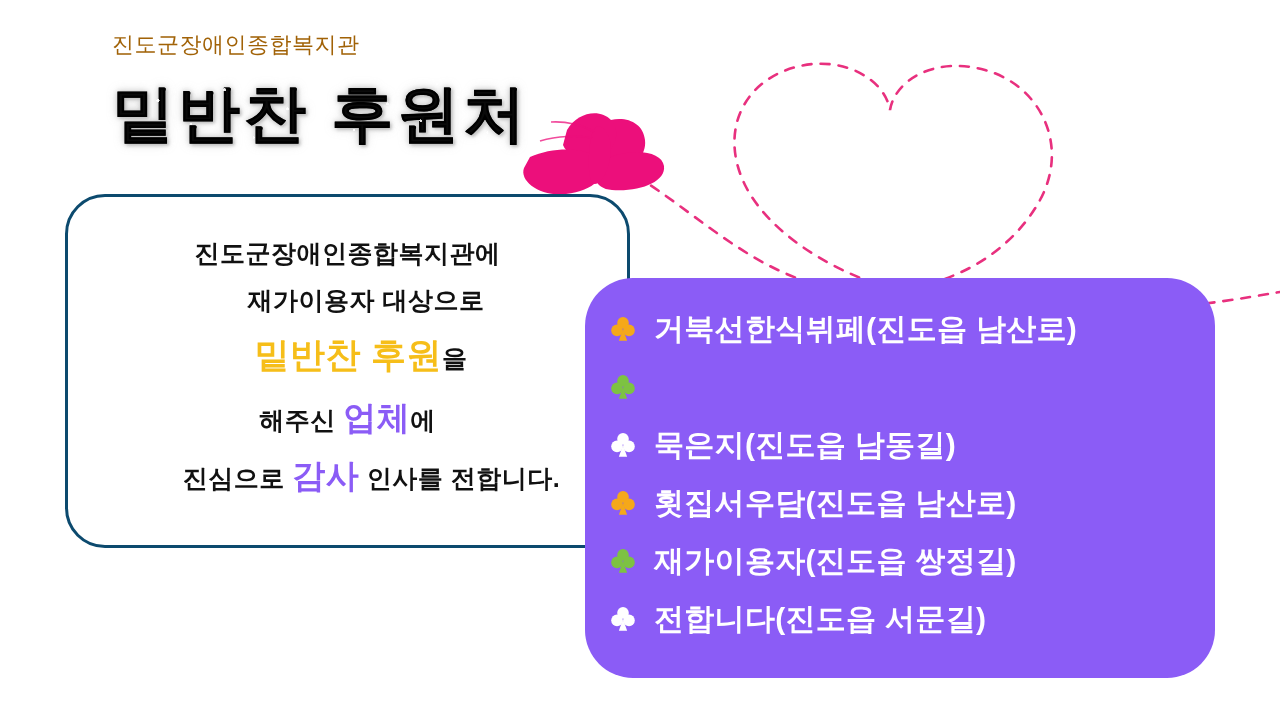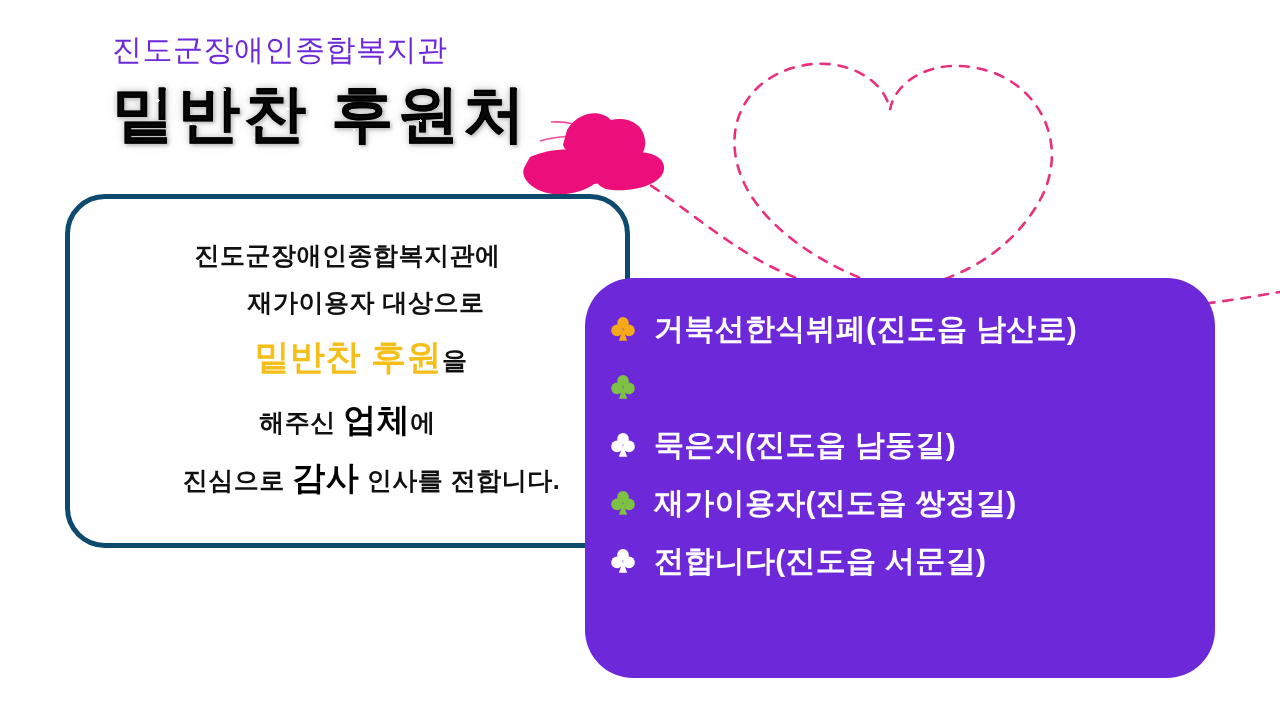--- a/index.html
+++ b/index.html
@@ -16,23 +16,23 @@
     height: 720px;
     background: #ffffff;
     overflow: hidden;
   }
 
   
   .org-name {
     position: absolute;
     left: 112px;
     top: 30px;
-    font-size: 30px;
+    font-size: 22px;
     font-weight: 400;
-    color: #6d28d9;
+    color: #a16207;
     letter-spacing: 0.5px;
     white-space: nowrap;
   }
 
   .main-title {
     position: absolute;
     left: 112px;
     top: 72px;
     font-size: 62px;
     font-weight: 700;
@@ -77,59 +77,59 @@
   }
 
   
   .message-box {
     position: absolute;
     left: 65px;
     top: 194px;
     width: 565px;
     height: 354px;
     box-sizing: border-box;
-    border: 5px solid #0c4a6e;
+    border: 3px solid #0c4a6e;
     border-radius: 40px;
     background: #ffffff;
   }
   .message-lines {
     position: absolute;
     left: 0; right: 0; top: 44px;
     text-align: center;
   }
   .msg-line {
     font-weight: 700;
     color: #111111;
     letter-spacing: 0.5px;
     line-height: 1;
   }
   .msg-line.l1 { font-size: 25px; margin-bottom: 22px; }
   .msg-line.l2 { font-size: 25px; margin-bottom: 24px; padding-left: 37px; }
   .msg-line.l3 { font-size: 25px; margin-bottom: 29px; padding-left: 27px; }
   .msg-line.l4 { font-size: 25px; margin-bottom: 25px; }
   .msg-line.l5 { font-size: 25px; padding-left: 48px; }
   .hl {
-    color: #000000;
+    color: #8b5cf6;
     font-size: 33px;
     font-weight: 700;
   }
   .hl-big {
     color: #F6BE19;
     font-size: 35px;
     font-weight: 700;
   }
 
   
   .sponsor-panel {
     position: absolute;
     left: 585px;
     top: 278px;
     width: 630px;
     height: 400px;
-    background: #6d28d9;
+    background: #8b5cf6;
     border-radius: 48px;
     text-align: right;
   }
   .sponsor-list {
     position: absolute;
     left: 23px;
     top: 22px;
     right: 10px;
   }
   .sponsor-item {
@@ -250,20 +250,31 @@
               <circle cx="16" cy="9.5" r="6.2"></circle>
               <circle cx="9.6" cy="17.5" r="6.2"></circle>
               <circle cx="22.4" cy="17.5" r="6.2"></circle>
               <path d="M16 16 L20.4 28.5 L11.6 28.5 Z"></path>
             </g>
           </svg>
           <span class="sponsor-label">묵은지(진도읍 남동길)</span>
         </div>
         <div class="sponsor-item">
           <svg class="club-icon" viewBox="0 0 32 32">
+            <g fill="#F5A819">
+              <circle cx="16" cy="9.5" r="6.2"></circle>
+              <circle cx="9.6" cy="17.5" r="6.2"></circle>
+              <circle cx="22.4" cy="17.5" r="6.2"></circle>
+              <path d="M16 16 L20.4 28.5 L11.6 28.5 Z"></path>
+            </g>
+          </svg>
+          <span class="sponsor-label">횟집서우담(진도읍 남산로)</span>
+        </div>
+        <div class="sponsor-item">
+          <svg class="club-icon" viewBox="0 0 32 32">
             <g fill="#7DC242">
               <circle cx="16" cy="9.5" r="6.2"></circle>
               <circle cx="9.6" cy="17.5" r="6.2"></circle>
               <circle cx="22.4" cy="17.5" r="6.2"></circle>
               <path d="M16 16 L20.4 28.5 L11.6 28.5 Z"></path>
             </g>
           </svg>
           <span class="sponsor-label">재가이용자(진도읍 쌍정길)</span>
         </div>
         <div class="sponsor-item">

